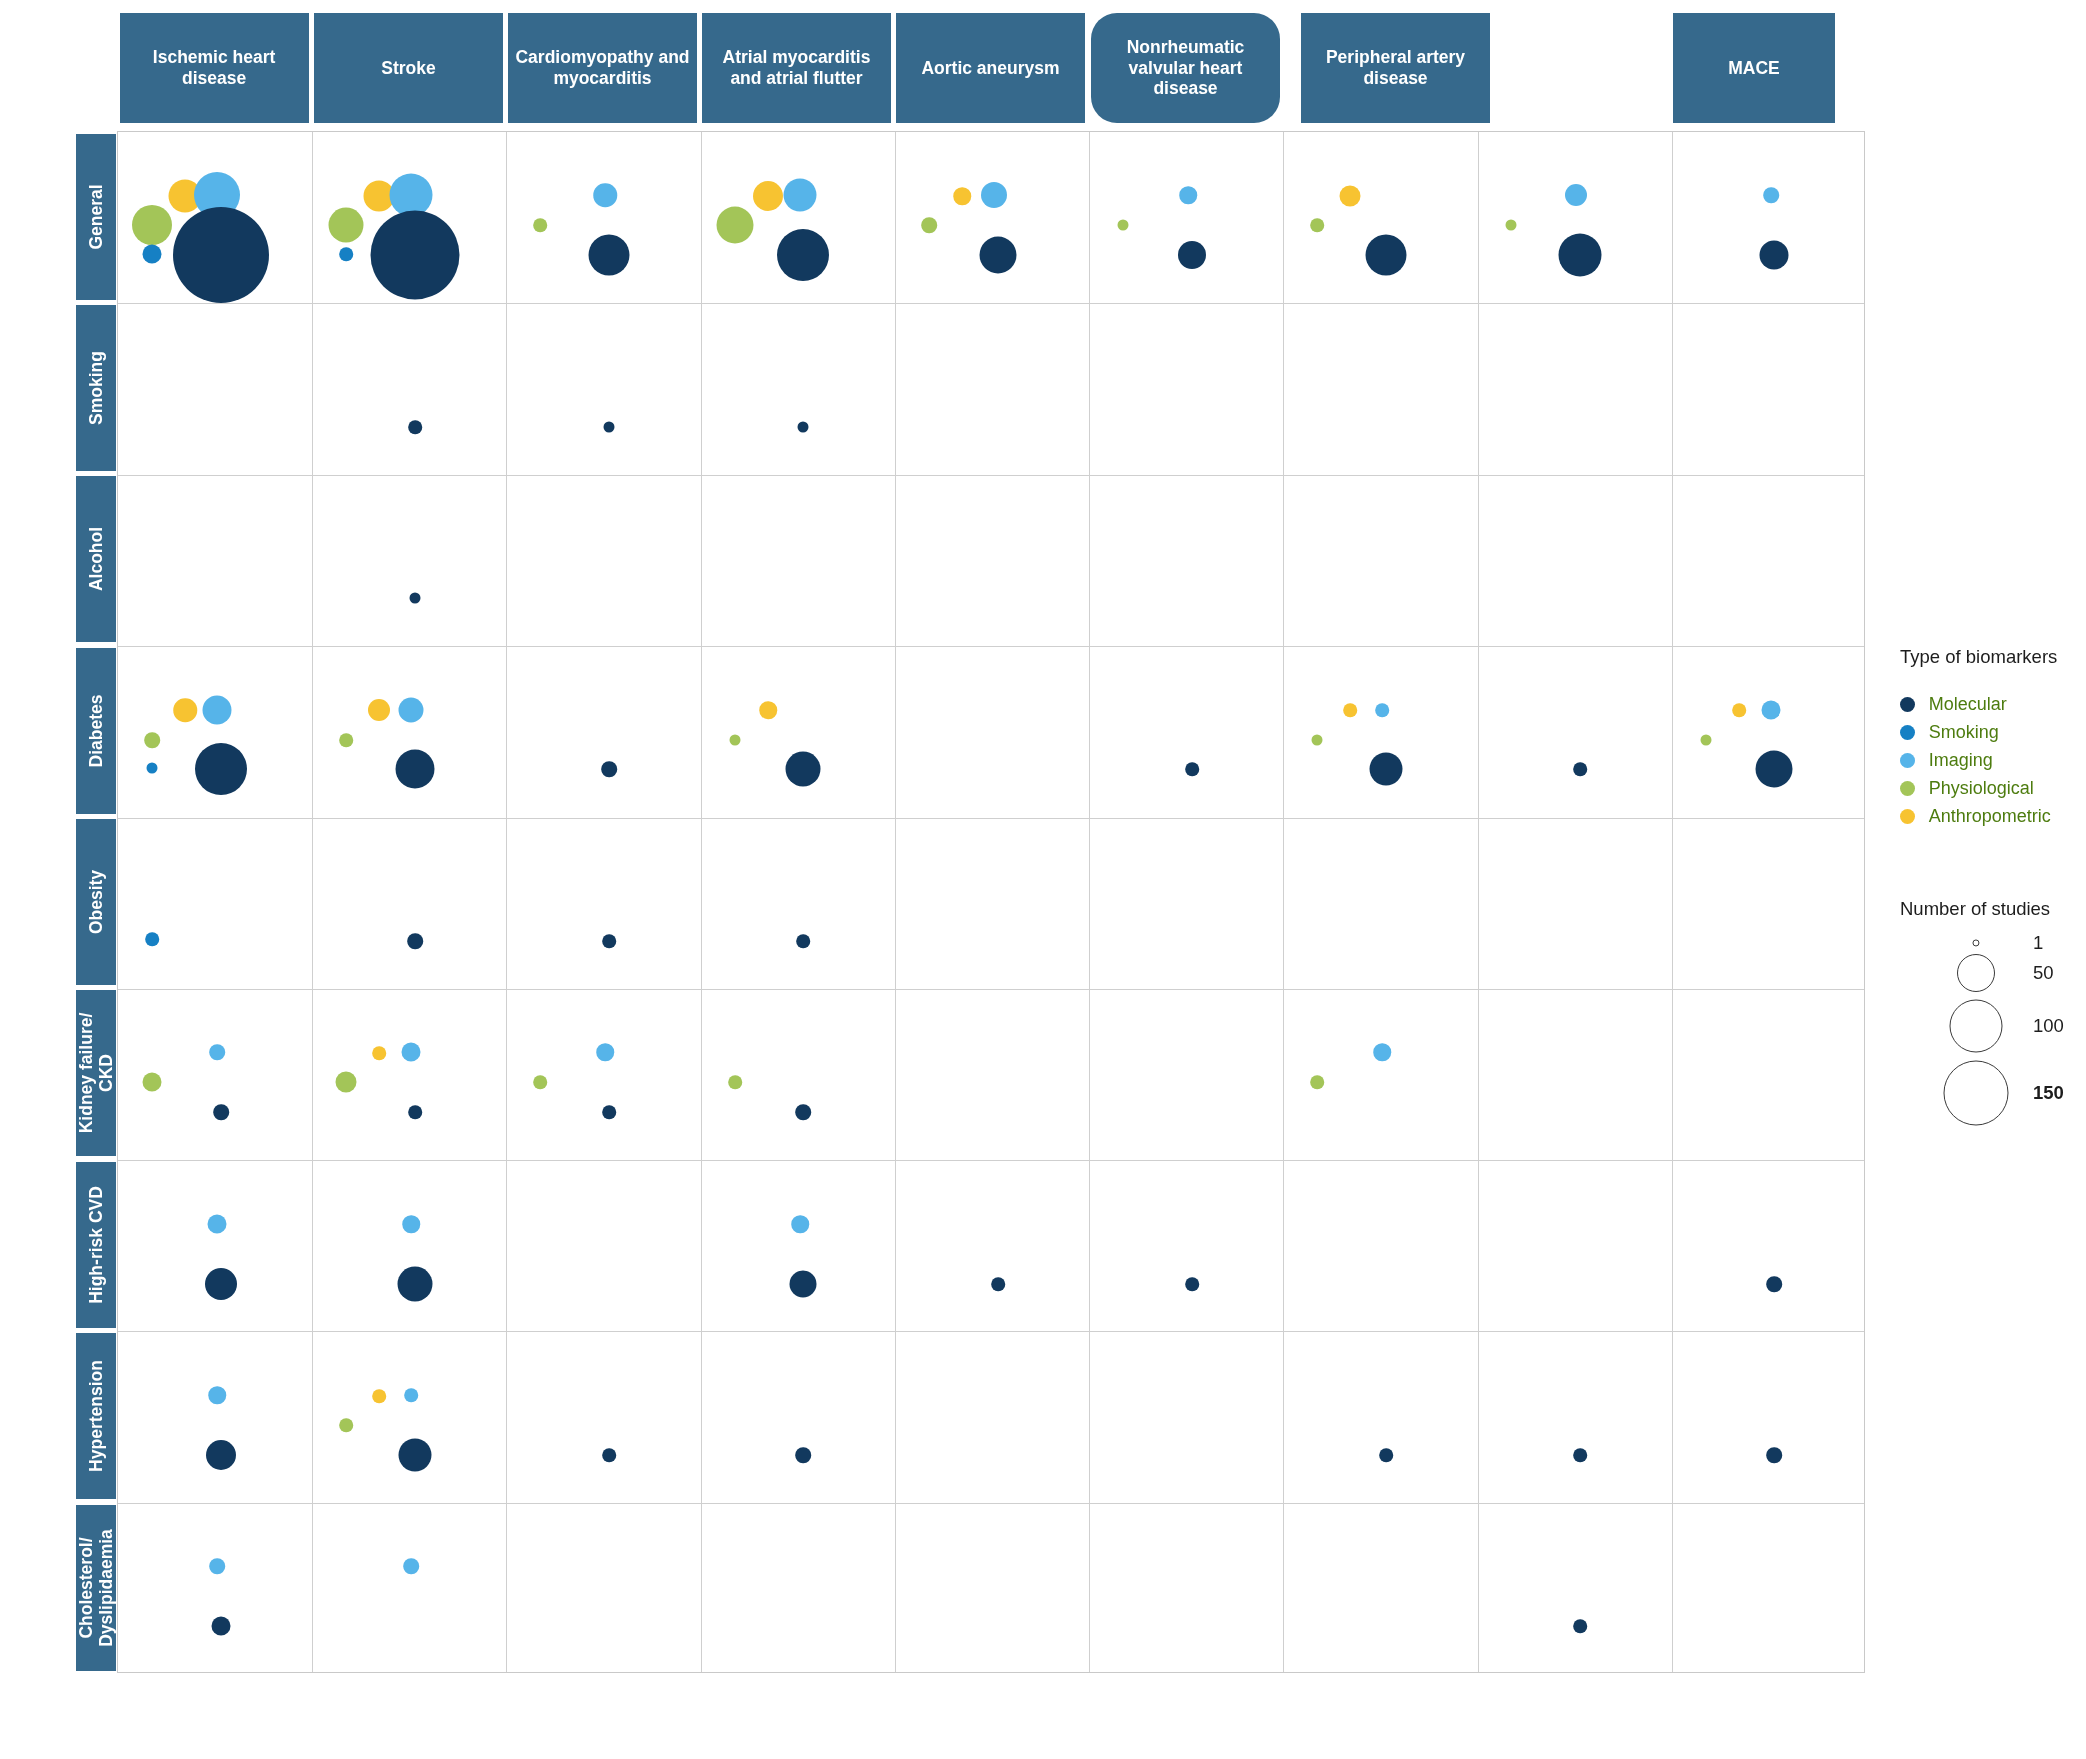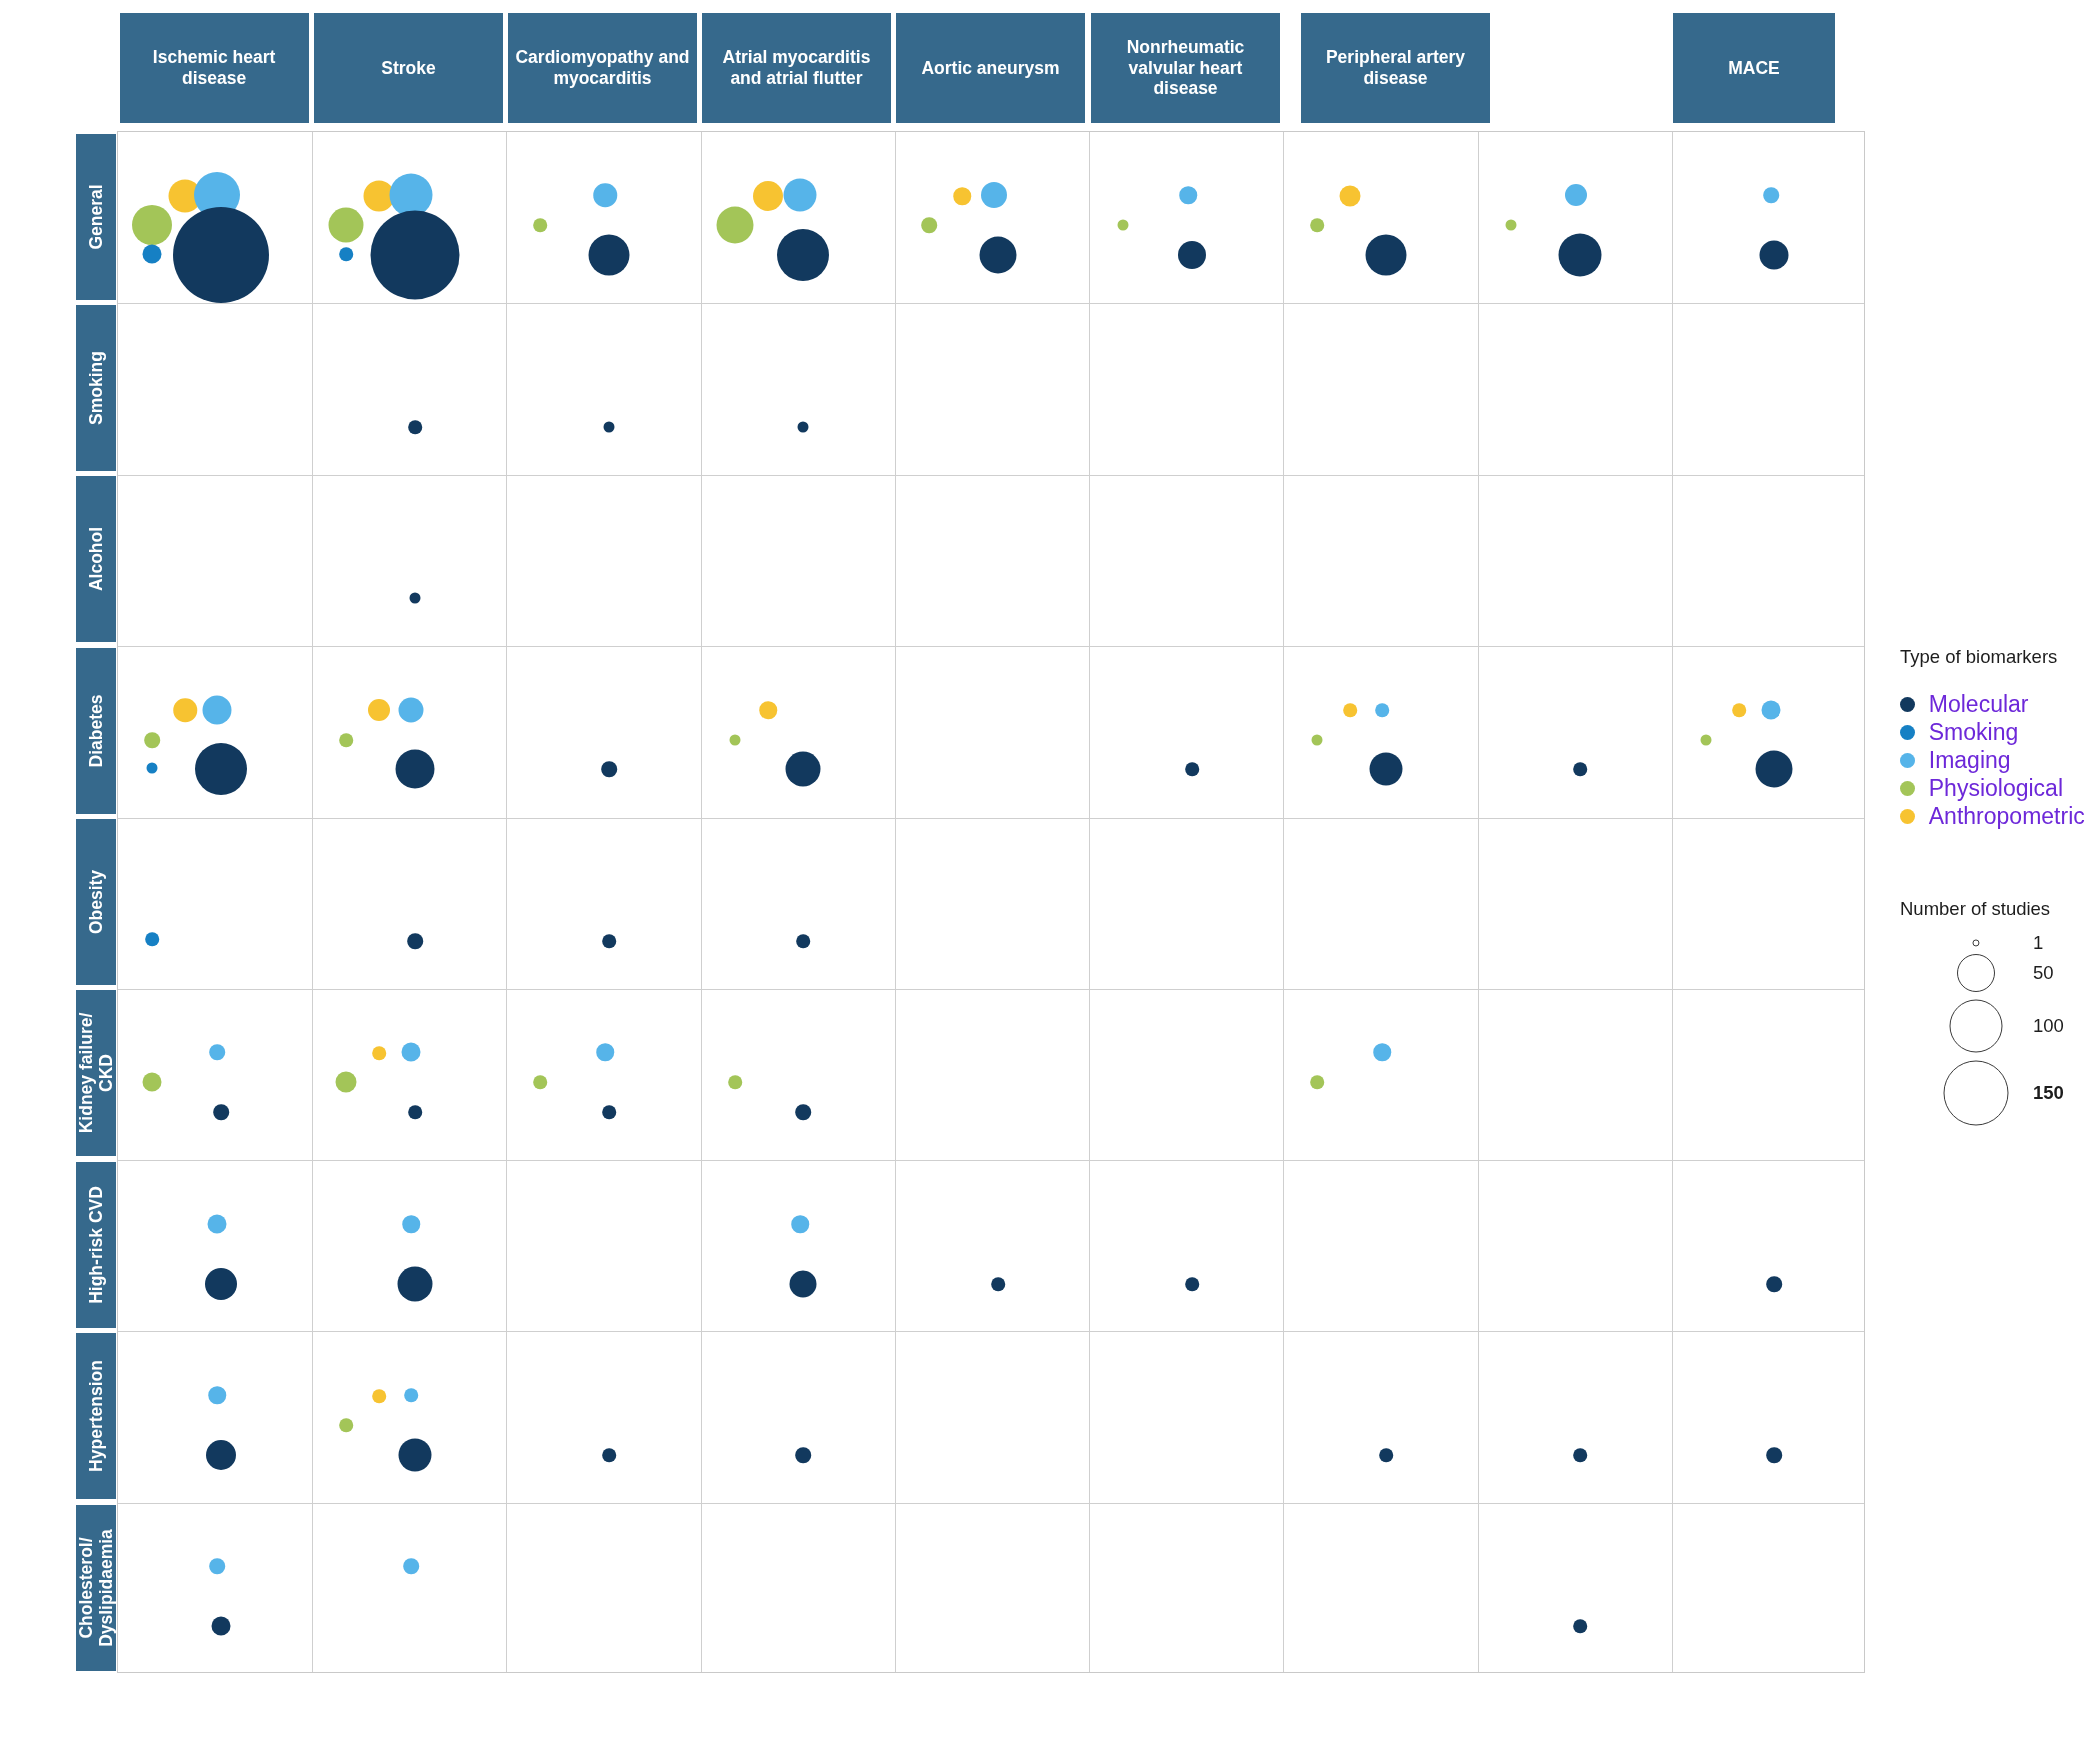--- a/index.html
+++ b/index.html
@@ -29,42 +29,42 @@
                 white-space:nowrap;}
 
   
   .bub{position:absolute;border-radius:50%;transform:translate(-50%,-50%);}
 
   
   #legend{position:absolute;left:1900px;top:646px;width:185px;}
   .leg-title{font-size:18.5px;color:#1d1d1d;margin:0 0 22.7px 0;white-space:nowrap;}
   .leg-row{display:flex;align-items:center;height:28px;}
   .leg-dot{width:15.4px;height:15.4px;border-radius:50%;margin-right:13.4px;flex:0 0 auto;}
-  .leg-lab{font-size:23px;color:#6d28d9;white-space:nowrap;}
+  .leg-lab{font-size:18px;color:#4d7c0f;white-space:nowrap;}
 
   #sizelegend{position:absolute;left:1900px;top:898px;width:185px;}
   .size-title{font-size:18.5px;color:#1d1d1d;margin:0 0 15.4px 0;white-space:nowrap;}
   .size-row{position:relative;height:0;}
   .size-circle{position:absolute;border:1px solid #3a3a3a;border-radius:50%;
                background:#fff;transform:translate(-50%,-50%);}
   .size-lab{position:absolute;font-size:18.5px;color:#1d1d1d;
             transform:translateY(-50%);left:133px;white-space:nowrap;}
 </style>
 </head>
 <body>
 
 <div id="page">
 
   <div id="colheads">
       <div class="colhead" style="left: 2.6px; width: 189px;">Ischemic heart disease</div>
       <div class="colhead" style="left: 197px; width: 189px;">Stroke</div>
       <div class="colhead" style="left: 391px; width: 189px;">Cardiomyopathy and myocarditis</div>
       <div class="colhead" style="left: 585px; width: 189px;">Atrial myocarditis and atrial flutter</div>
       <div class="colhead" style="left: 779px; width: 189px;">Aortic aneurysm</div>
-      <div class="colhead" style="left: 974px; width: 189px;">Nonrheumatic valvular heart disease</div>
+      <div class="colhead" style="left: 974px; width: 189px; border-radius: 26px;">Nonrheumatic valvular heart disease</div>
       <div class="colhead" style="left: 1184px; width: 189px;">Peripheral artery disease</div>
       <div class="colhead" style="left: 1556px; width: 162px;">MACE</div>
     </div>
 
   <div id="rowheads">
       <div class="rowhead" style="top: 2.6px; height: 166px;">
         <span>General</span>
       </div>
       <div class="rowhead" style="top: 174px; height: 166px;">
         <span>Smoking</span>

